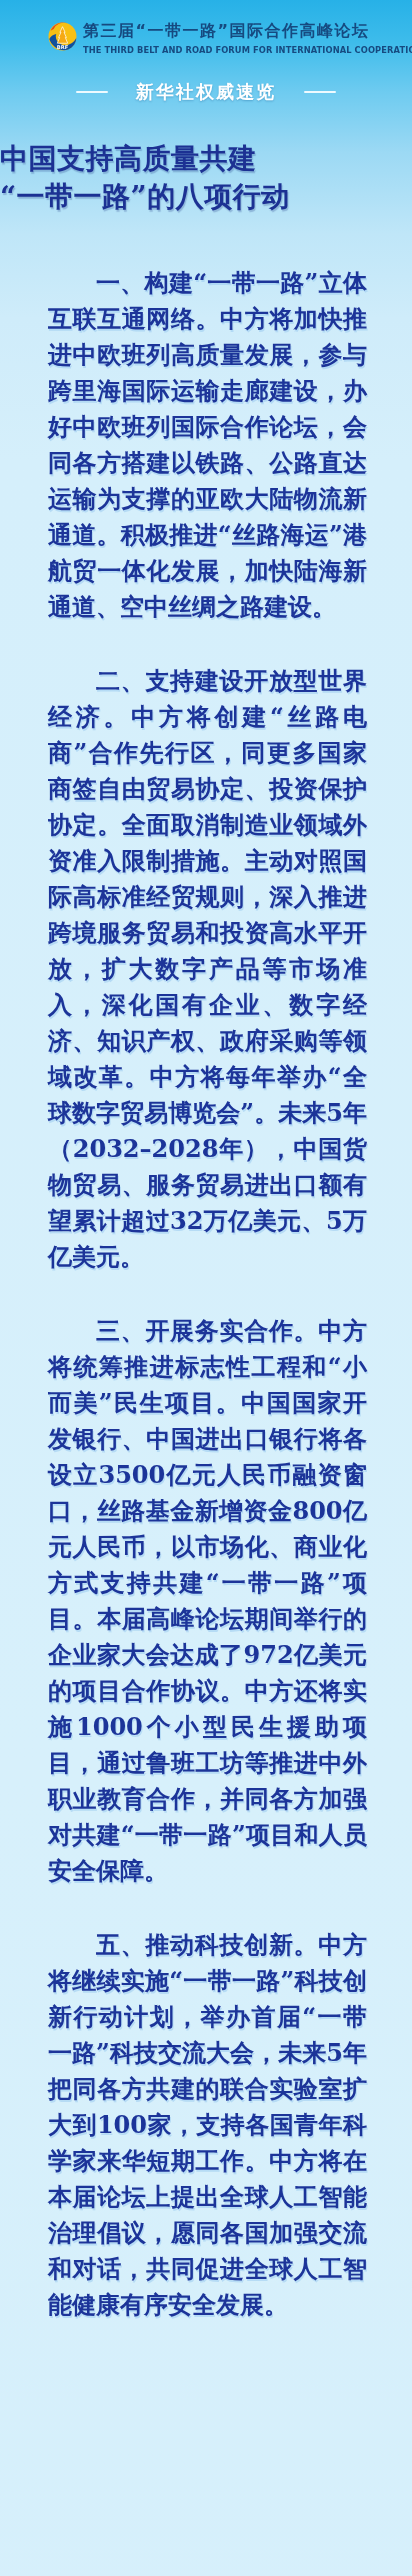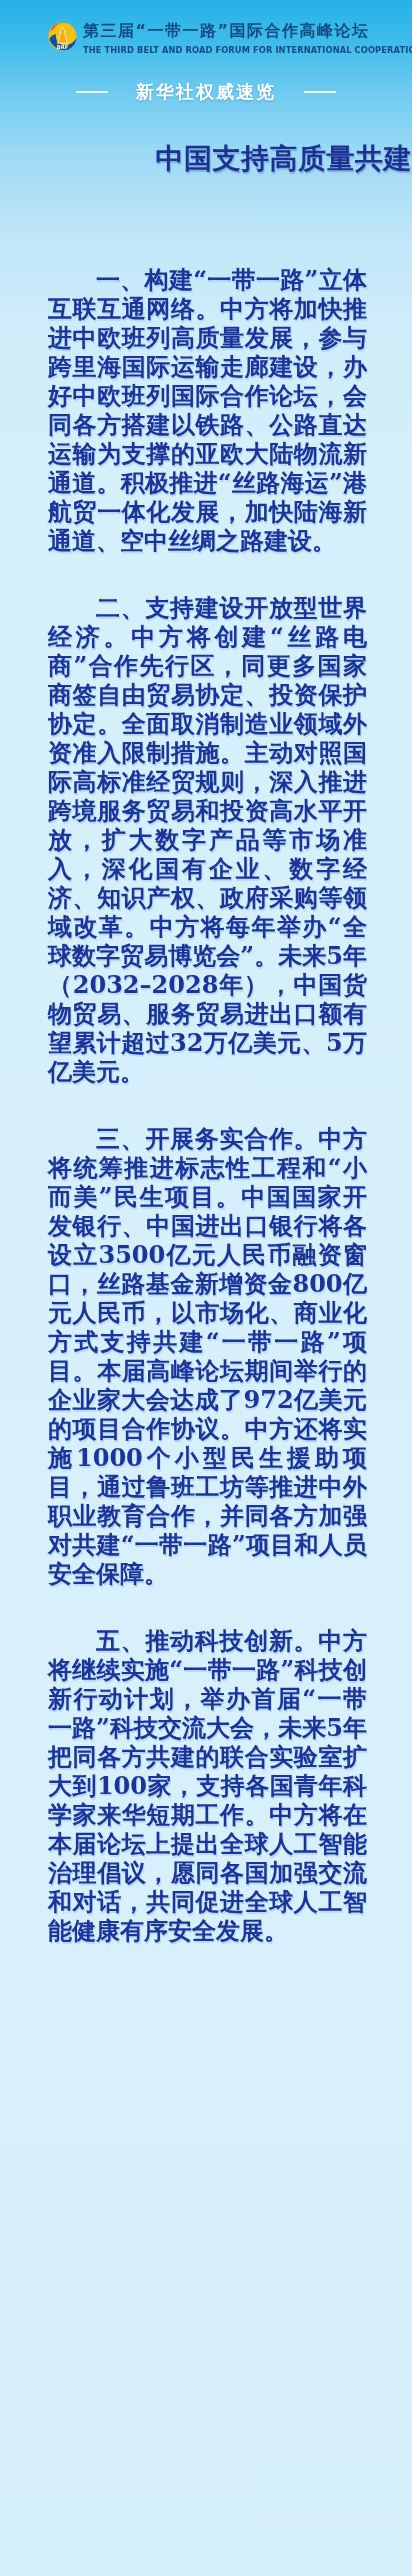--- a/index.html
+++ b/index.html
@@ -12,29 +12,29 @@
     font-family:"DejaVu Sans", sans-serif;
   }
   .brf-header{position:absolute;left:48px;top:20.6px;width:340px;height:34px;}
   .brf-logo{position:absolute;left:0;top:1px;width:29px;height:29px;}
   .brf-titles{margin-left:35px;}
   .header-cn{font-size:16px;font-weight:700;color:#164a80;letter-spacing:1.5px;white-space:nowrap;}
   .header-en{font-size:8.3px;font-weight:700;color:#164a80;letter-spacing:0.1px;margin-top:3.1px;white-space:nowrap;}
   .badge-row{position:absolute;top:80px;left:0;right:0;display:flex;justify-content:center;align-items:center;gap:28px;}
   .badge-label{font-size:18px;font-weight:700;color:#ffffff;letter-spacing:2.1px;text-shadow:0 1px 2.1px rgba(0,70,130,.3);}
   .badge-dash{width:32px;height:2.1px;background:#eefaff;border-radius:1px;}
-  .main-title{position:absolute;top:140px;left:0;right:0;text-align:right;
+  .main-title{position:absolute;top:140px;left:0;right:0;text-align:left;
     font-family:"DejaVu Serif", serif;font-weight:700;color:#1c3193;
     font-size:28px;line-height:38px;letter-spacing:0.5px;
-    text-shadow:1px 1.5px 1px rgba(40,70,140,.28);padding-left:36px;}
+    text-shadow:1px 1.5px 1px rgba(40,70,140,.28);}
   .content{position:absolute;top:265px;left:48px;width:319px;}
   .content p{
     margin:0 0 38px 0;
     font-family:"DejaVu Serif", serif;font-weight:700;
-    font-size:24px;line-height:29px;color:#1c3499;
+    font-size:24px;line-height:36px;color:#1c3499;
     text-align:justify;text-indent:2em;
     text-shadow:1px 1.5px 0 rgba(150,200,240,.5);
   }
 </style>
 </head>
 <body>
 
 <div class="page">
 
   <div class="brf-header">
@@ -52,20 +52,21 @@
   </div>
 
   <div class="badge-row">
     <div class="badge-dash"></div>
     <div class="badge-label">新华社权威速览</div>
     <div class="badge-dash"></div>
   </div>
 
   <div class="main-title">
     <div>中国支持高质量共建</div>
+    <div>“一带一路”的八项行动</div>
   </div>
 
   <div class="content">
       <p>一、构建“一带一路”立体互联互通网络。中方将加快推进中欧班列高质量发展，参与跨里海国际运输走廊建设，办好中欧班列国际合作论坛，会同各方搭建以铁路、公路直达运输为支撑的亚欧大陆物流新通道。积极推进“丝路海运”港航贸一体化发展，加快陆海新通道、空中丝绸之路建设。</p>
       <p>二、支持建设开放型世界经济。中方将创建“丝路电商”合作先行区，同更多国家商签自由贸易协定、投资保护协定。全面取消制造业领域外资准入限制措施。主动对照国际高标准经贸规则，深入推进跨境服务贸易和投资高水平开放，扩大数字产品等市场准入，深化国有企业、数字经济、知识产权、政府采购等领域改革。中方将每年举办“全球数字贸易博览会”。未来5年（2032–2028年），中国货物贸易、服务贸易进出口额有望累计超过32万亿美元、5万亿美元。</p>
       <p>三、开展务实合作。中方将统筹推进标志性工程和“小而美”民生项目。中国国家开发银行、中国进出口银行将各设立3500亿元人民币融资窗口，丝路基金新增资金800亿元人民币，以市场化、商业化方式支持共建“一带一路”项目。本届高峰论坛期间举行的企业家大会达成了972亿美元的项目合作协议。中方还将实施1000个小型民生援助项目，通过鲁班工坊等推进中外职业教育合作，并同各方加强对共建“一带一路”项目和人员安全保障。</p>
       <p>五、推动科技创新。中方将继续实施“一带一路”科技创新行动计划，举办首届“一带一路”科技交流大会，未来5年把同各方共建的联合实验室扩大到100家，支持各国青年科学家来华短期工作。中方将在本届论坛上提出全球人工智能治理倡议，愿同各国加强交流和对话，共同促进全球人工智能健康有序安全发展。</p>
     </div>
 
 </div>

